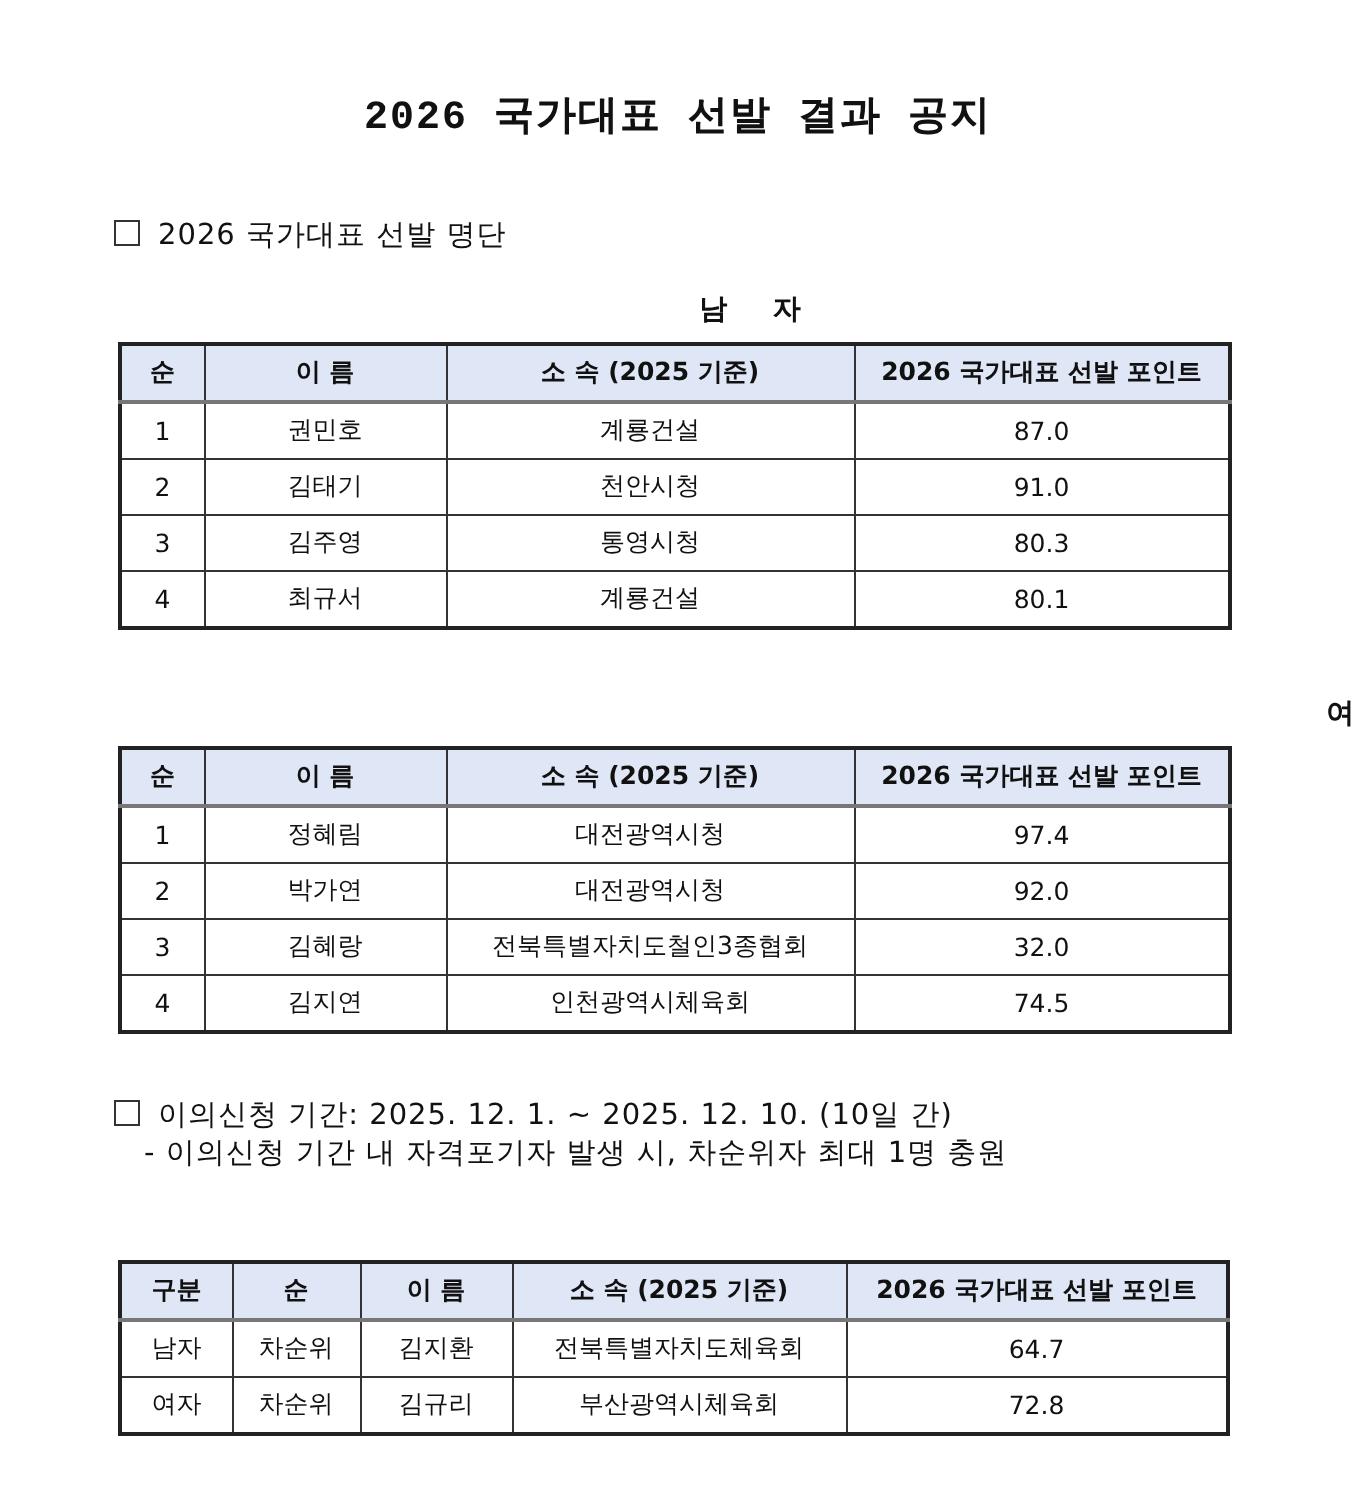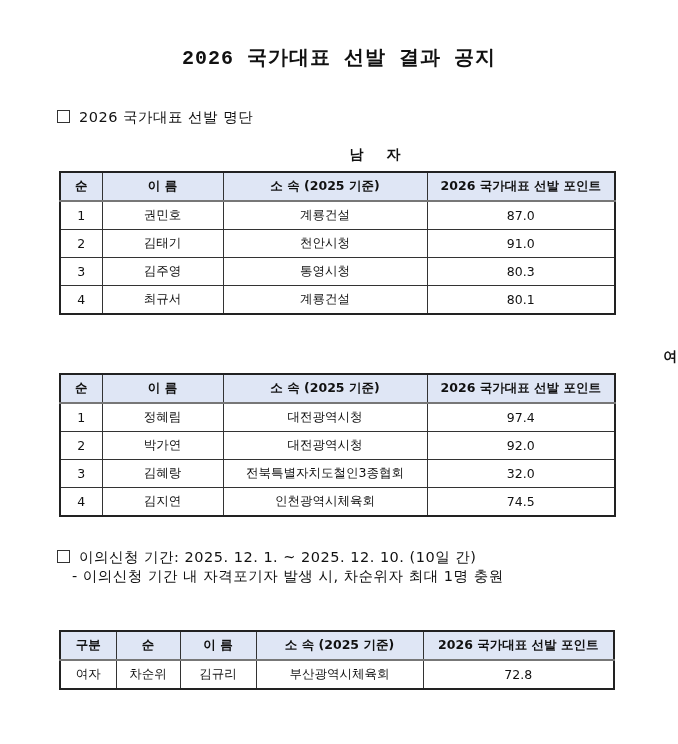--- a/index.html
+++ b/index.html
@@ -151,20 +151,27 @@
     <tr>
       <th>구분</th>
       <th>순</th>
       <th>이 름</th>
       <th>소 속 (2025 기준)</th>
       <th>2026 국가대표 선발 포인트</th>
     </tr>
   </thead>
   <tbody>
     <tr>
+      <td>남자</td>
+      <td>차순위</td>
+      <td>김지환</td>
+      <td>전북특별자치도체육회</td>
+      <td>64.7</td>
+    </tr>
+    <tr>
       <td>여자</td>
       <td>차순위</td>
       <td>김규리</td>
       <td>부산광역시체육회</td>
       <td>72.8</td>
     </tr>
   </tbody>
 </table>
 
 </body></html>

